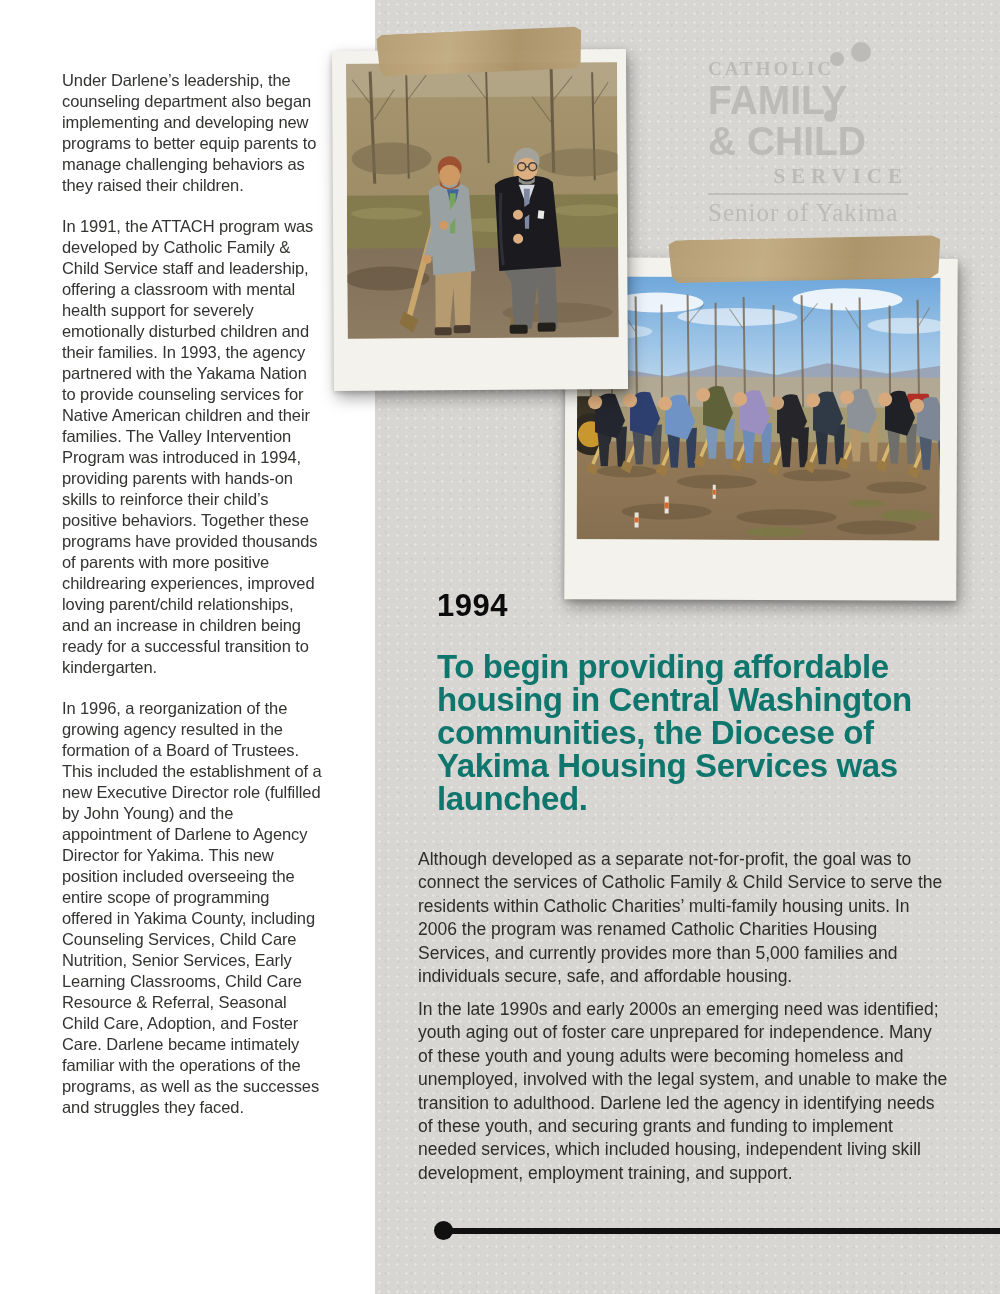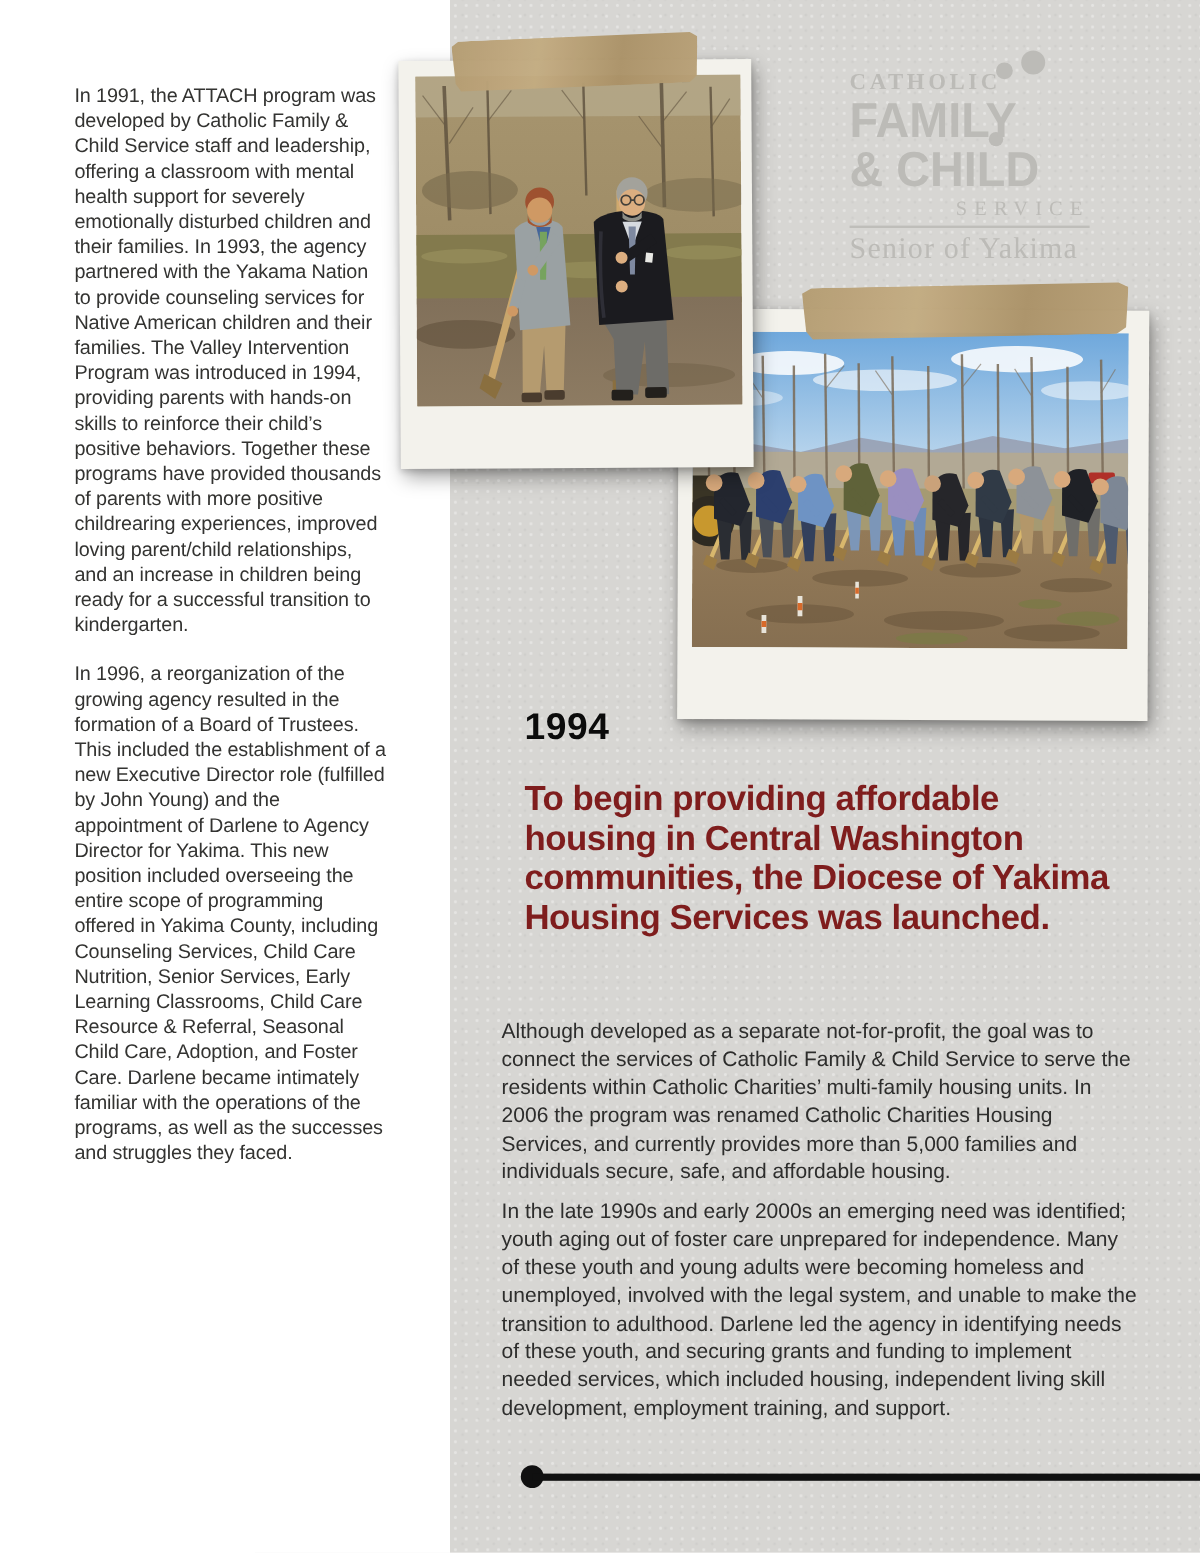--- a/index.html
+++ b/index.html
@@ -24,21 +24,21 @@
   }
 
   
   .logo {
     position:absolute; left:708px; top:44px; width:200px; color:#bcbbb7;
     user-select:none;
   }
   .logo .l-catholic { font-family:"Liberation Serif", serif; font-size:19px; letter-spacing:3px; font-weight:bold;margin-top:14px; }
   .logo .l-family   { font-family:"Liberation Sans", sans-serif; font-size:41px; font-weight:bold; letter-spacing:0px; line-height:40px; transform:scaleX(.95); transform-origin:left; }
   .logo .l-child    { font-family:"Liberation Sans", sans-serif; font-size:41px; font-weight:bold; letter-spacing:0px; line-height:42px; transform:scaleX(.95); transform-origin:left; }
-  .logo .l-service  { font-family:"Liberation Serif", serif; font-size:17px; font-weight:normal; letter-spacing:6px; text-align:right; margin-top:2px; }
+  .logo .l-service  { font-family:"Liberation Serif", serif; font-size:21px; font-weight:bold; letter-spacing:6px; text-align:right; margin-top:2px; }
   .logo .l-rule     { height:2px; background:#bcbbb7; margin-top:4px; opacity:.9; }
   .logo .l-diocese  { font-family:"Liberation Serif", serif; font-size:25px; margin-top:4px; letter-spacing:1px; }
   .logo .head-dot   { position:absolute; border-radius:50%; background:#bcbbb7; }
   .dot-child  { width:14px; height:14px; left:122px; top:8px; }
   .dot-parent { width:20px; height:20px; left:143px; top:-2px; }
   .dot-i      { width:12px; height:12px; left:116px; top:66px; }
 
   
   .polaroid {
     position:absolute; background:#f3f2ec;
@@ -64,21 +64,21 @@
     font-size:16.5px; line-height:21px; color:#333331; letter-spacing:-.1px;
   }
   .left-col p { margin:0 0 20px 0; }
 
   .year-heading {
     position:absolute; left:437px; top:588px;
     font-size:31px; font-weight:800; color:#0b0b0b; letter-spacing:.5px;
   }
   .headline {
     position:absolute; left:437px; top:650px; width:508px;
-    font-size:29px; line-height:33px; font-weight:800; color:#7f1d1d; letter-spacing:-.4px;
+    font-size:33px; line-height:33px; font-weight:800; color:#0f766e; letter-spacing:-.4px;
   }
   .main-p { position:absolute; left:418px; width:532px; font-size:17.5px; line-height:23.4px; color:#2d2d2c; }
   .main-p1 { top:848px; }
   .main-p2 { top:998px; }
 
   
   .timeline-dot  { position:absolute; left:434px; top:1221px; width:19px; height:19px; border-radius:50%; background:#101010; z-index:4; }
   .timeline-line { position:absolute; left:444px; top:1228px; width:556px; height:6px; background:#101010; z-index:4; }
 </style>
 </head>
@@ -344,20 +344,21 @@
           <circle cx="175" cy="104" r="4"></circle>
             <circle cx="186" cy="104" r="4"></circle>
             <line x1="179" y1="104" x2="182" y2="104"></line>
         </g>
         <path d="M172,114 a9,9 0 0 0 16,0 l0,5 a10,7 0 0 1 -16,0 z" fill="#8d8d86"></path>
       </g>
     </svg>
   </div>
 
   <div class="left-col">
+    <p>Under Darlene’s leadership, the counseling department also began implementing and developing new programs to better equip parents to manage challenging behaviors as they raised their children.</p>
     <p>In 1991, the ATTACH program was developed by Catholic Family &amp; Child Service staff and leadership, offering a classroom with mental health support for severely emotionally disturbed children and their families. In 1993, the agency partnered with the Yakama Nation to provide counseling services for Native American children and their families. The Valley Intervention Program was introduced in 1994, providing parents with hands-on skills to reinforce their child’s positive behaviors. Together these programs have provided thousands of parents with more positive childrearing experiences, improved loving parent/child relationships, and an increase in children being ready for a successful transition to kindergarten.</p>
     <p>In 1996, a reorganization of the growing agency resulted in the formation of a Board of Trustees. This included the establishment of a new Executive Director role (fulfilled by John Young) and the appointment of Darlene to Agency Director for Yakima. This new position included overseeing the entire scope of programming offered in Yakima County, including Counseling Services, Child Care Nutrition, Senior Services, Early Learning Classrooms, Child Care Resource &amp; Referral, Seasonal Child Care, Adoption, and Foster Care. Darlene became intimately familiar with the operations of the programs, as well as the successes and struggles they faced.</p>
   </div>
 
   <div class="year-heading">1994</div>
   <div class="headline">To begin providing affordable housing in Central Washington communities, the Diocese of Yakima Housing Services was launched.</div>
   <div class="main-p main-p1">Although developed as a separate not-for-profit, the goal was to connect the services of Catholic Family &amp; Child Service to serve the residents within Catholic Charities’ multi-family housing units. In 2006 the program was renamed Catholic Charities Housing Services, and currently provides more than 5,000 families and individuals secure, safe, and affordable housing.</div>
   <div class="main-p main-p2">In the late 1990s and early 2000s an emerging need was identified; youth aging out of foster care unprepared for independence. Many of these youth and young adults were becoming homeless and unemployed, involved with the legal system, and unable to make the transition to adulthood. Darlene led the agency in identifying needs of these youth, and securing grants and funding to implement needed services, which included housing, independent living skill development, employment training, and support.</div>
 
   <div class="timeline-dot"></div>

